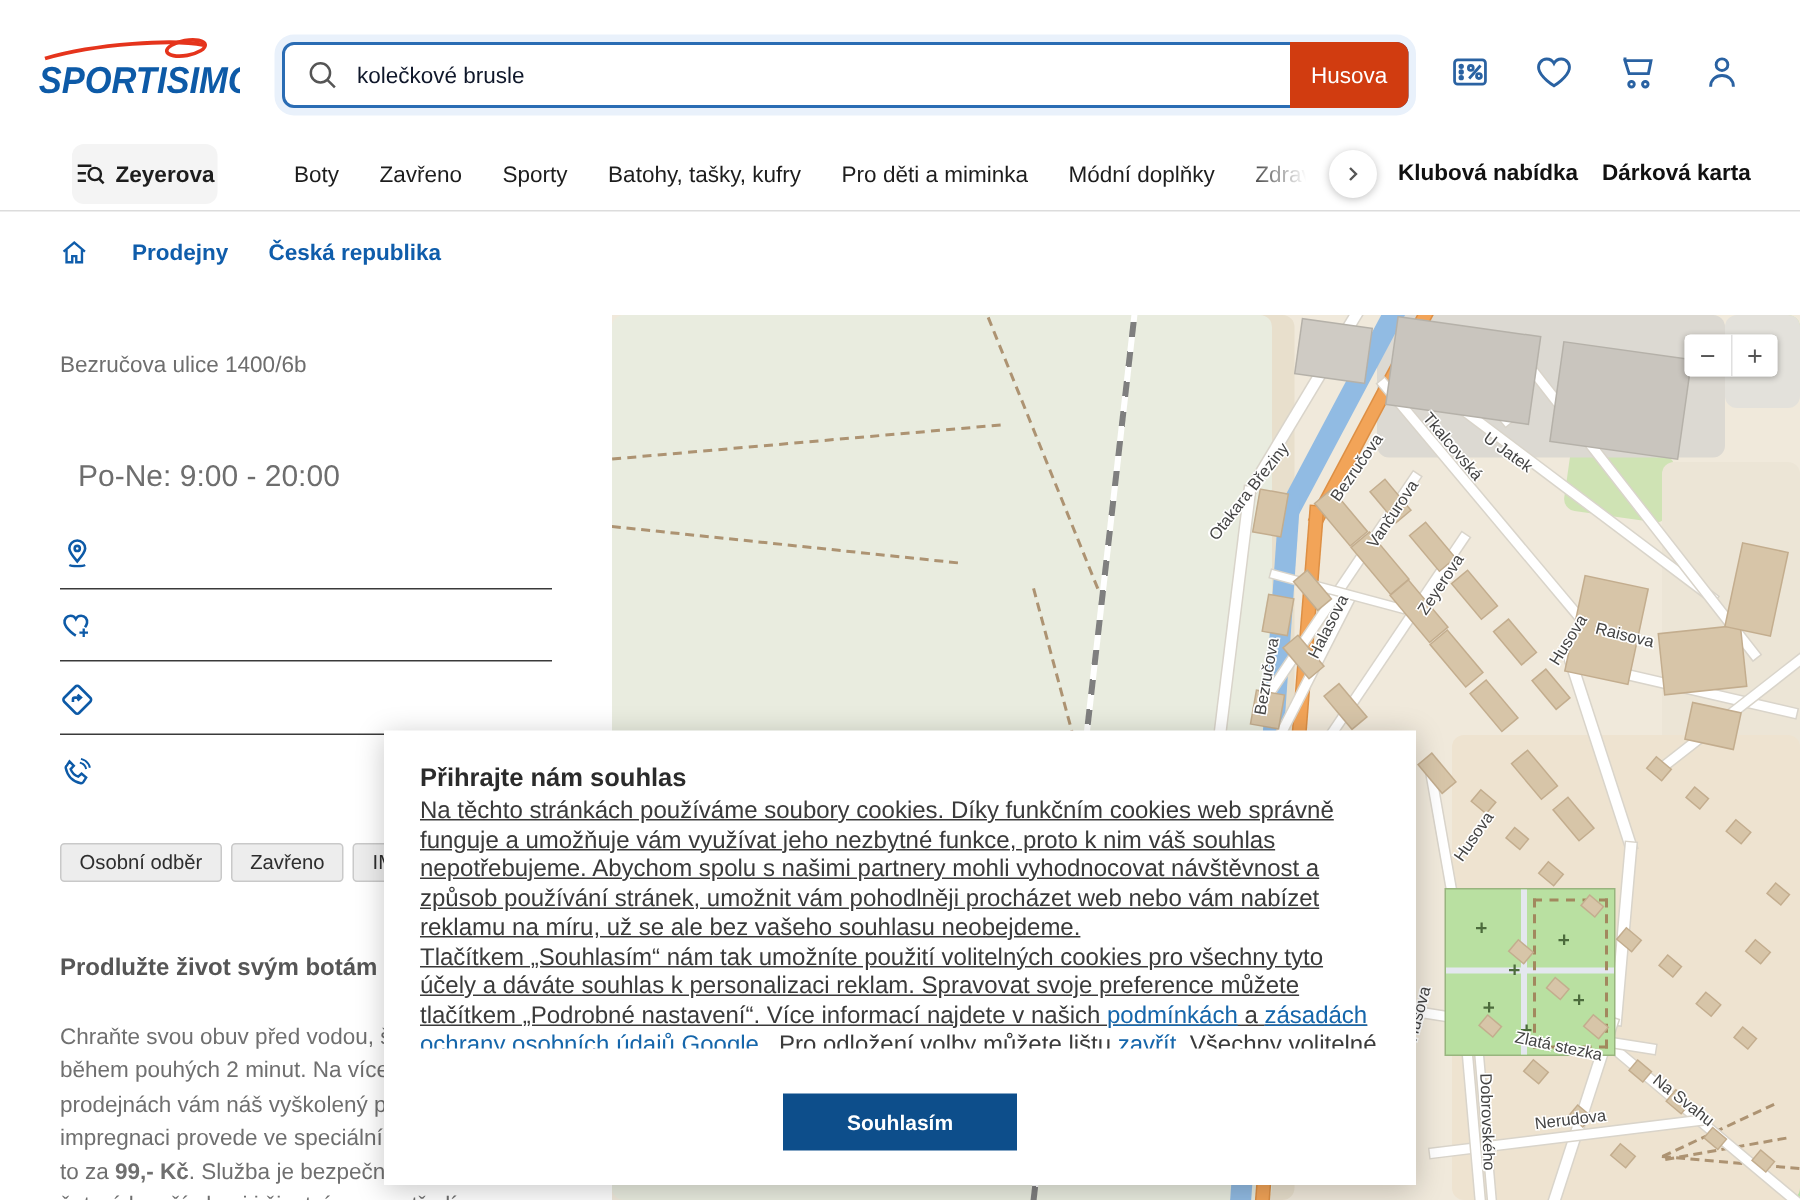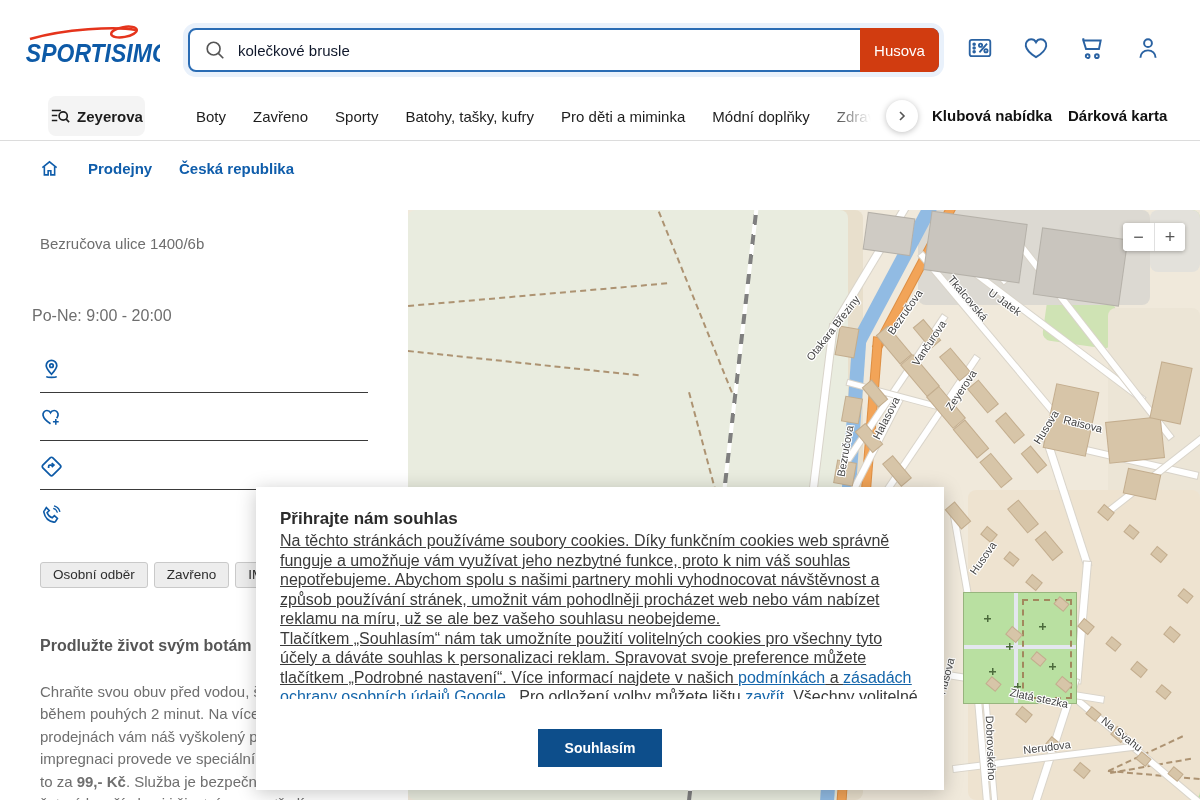--- a/index.html
+++ b/index.html
@@ -24,21 +24,21 @@
   .nav-fade{position:absolute;left:828px;top:92px;width:78px;height:46px;
             background:linear-gradient(90deg,rgba(255,255,255,0),#fff 55%);}
   .nav-chevron{position:absolute;left:886px;top:100px;width:32px;height:32px;border-radius:50%;background:#fff;
                box-shadow:0 1px 6px rgba(0,0,0,.25);display:flex;align-items:center;justify-content:center;cursor:pointer;}
   .nav-bold{position:absolute;top:96px;height:40px;line-height:40px;font-size:15px;font-weight:700;color:#111;cursor:pointer;}
   .navline{position:absolute;left:0;top:140px;width:1200px;height:1px;background:#dcdcdc;}
   
   .crumb{position:absolute;top:160px;font-size:15px;font-weight:700;color:#0f5dab;cursor:pointer;}
   
   .addr{position:absolute;left:40px;top:235px;font-size:15px;color:#6e6e6e;}
-  .hours{position:absolute;left:32px;top:307px;font-size:16px;color:#6e6e6e;}
+  .hours{position:absolute;left:52px;top:307px;font-size:20px;color:#6e6e6e;}
   .sicon{position:absolute;left:40px;width:23px;height:23px;cursor:pointer;}
   .sdiv{position:absolute;left:40px;width:328px;height:1px;background:#3a3a3a;}
   .chips{position:absolute;left:40px;top:562px;display:flex;gap:6px;align-items:flex-end;}
   .chip{height:24px;line-height:24px;padding:0 12px;background:#ededed;border:1px solid #c9c9c9;border-radius:3px;
         font-size:13.5px;color:#2e2e2e;white-space:nowrap;}
   .sheading{position:absolute;left:40px;top:637px;font-size:16px;font-weight:700;color:#565656;white-space:nowrap;}
   .sbody{position:absolute;left:40px;top:681px;font-size:15px;color:#6f6f6f;line-height:22.4px;}
   .body-line{white-space:nowrap;}
   
   .map{position:absolute;left:408px;top:210px;width:792px;height:590px;overflow:hidden;background:#f0e9db;}
@@ -68,21 +68,21 @@
   .dialog{position:absolute;left:256px;top:487px;width:688px;height:303px;background:#fff;
           box-shadow:0 3px 18px rgba(0,0,0,.22);z-index:50;}
   .d-title{position:absolute;left:24px;top:22px;font-size:17px;font-weight:700;color:#2b2b2b;}
   .d-body{position:absolute;left:24px;top:44px;width:642px;height:168px;overflow:hidden;
           font-size:16px;line-height:19.5px;color:#3a3a3a;text-decoration:underline;}
   .d-body p{margin:0;}
   .d-link{color:#1566ab;text-decoration:underline;cursor:pointer;}
   .d-btns{position:absolute;left:0;right:0;bottom:23px;display:flex;justify-content:center;gap:24px;}
   .btn-settings{height:38px;padding:0 19px;background:#ededed;border:1px solid #c7c7c7;color:#4f4f4f;
                 font-size:14px;font-weight:700;cursor:pointer;font-family:inherit;}
-  .btn-accept{height:38px;width:124px;background:#0d4e8b;border:0;color:#fff;font-size:14px;font-weight:700;
+  .btn-accept{height:38px;width:156px;background:#0d4e8b;border:0;color:#fff;font-size:14px;font-weight:700;
               cursor:pointer;font-family:inherit;}
   svg{display:block;}
 </style>
 </head>
 <body>
 
 <div class="page">
 
   <div class="logo">
     <svg width="136" height="48" viewBox="0 0 136 48">

